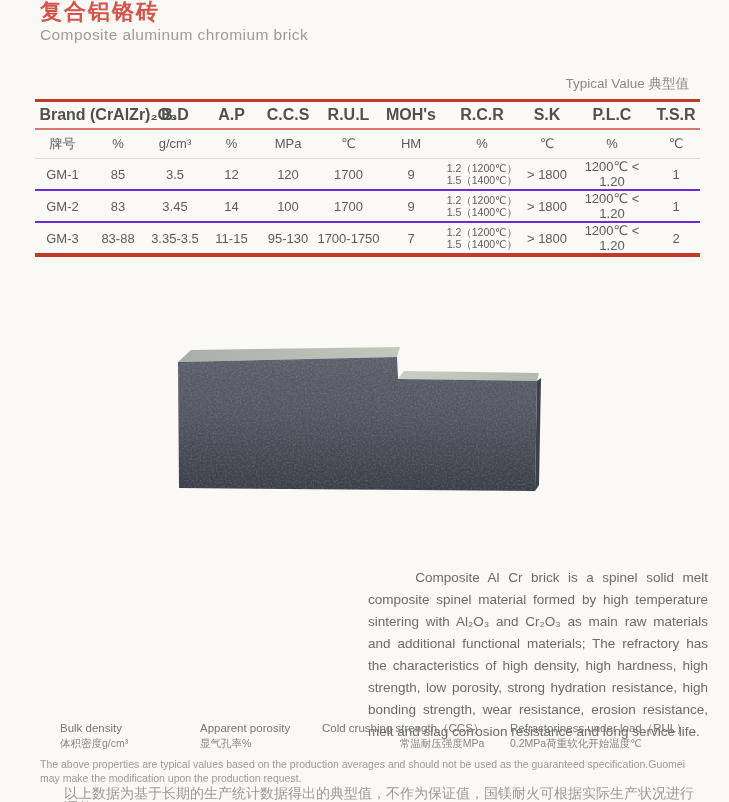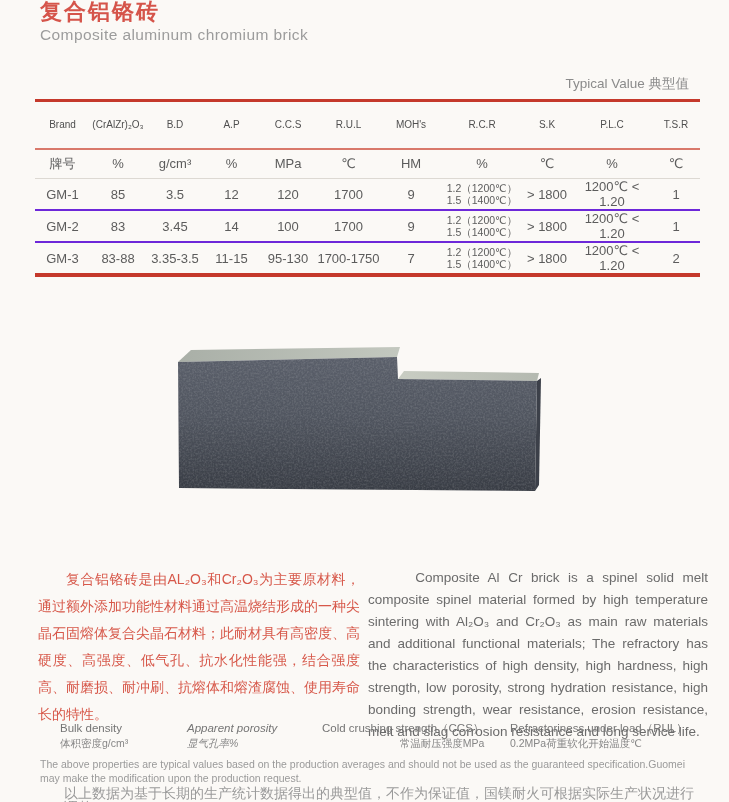--- a/index.html
+++ b/index.html
@@ -15,22 +15,22 @@
               color:#d5544a; letter-spacing:2px; }
   .title-en { position:absolute; left:40px; top:26px; font-size:15.5px; color:#9c9c9c;
               letter-spacing:.4px; }
   .typical  { position:absolute; right:40px; top:75px; font-size:13.5px; color:#8b8b8b; }
 
   
   table.spec { position:absolute; left:35px; top:99px; width:665px;
                border-collapse:collapse; table-layout:fixed;
                border-top:3px solid #c5392b; border-bottom:4px solid #c5392b; }
   table.spec th, table.spec td { text-align:center; font-weight:normal; vertical-align:middle; }
-  tr.abbr-row th { font-size:10px; color:#4f4f4f; height:48px;
-                   border-bottom:2px solid #d9796b; }
+  tr.abbr-row th { font-size:16px; color:#4f4f4f; height:28px;
+                   border-bottom:2px solid #d9796b;font-weight:bold; }
   tr.unit-row th { font-size:13px; color:#5c5c5c; height:30px;
                    border-bottom:1px solid #ddd9d3; }
   tbody td { font-size:13px; color:#5c5c5c; height:31px; border-bottom:2px solid #6d28d9; }
   tbody tr:last-child td { border-bottom:none; }
   td.rcr span { display:block; font-size:10.5px; line-height:12px; color:#5c5c5c; }
 
   
   .brick-wrap { position:absolute; left:0; top:335px; width:729px; height:180px; }
 
   
@@ -38,21 +38,21 @@
              font-size:14px; line-height:27px; color:#d7584a;
              text-align:justify; text-indent:2em; }
   .desc-en { position:absolute; left:368px; top:567px; width:340px;
              font-size:13.5px; line-height:22px; color:#6b6b6b;
              text-align:justify; text-indent:3.5em; }
 
   
   .legend-item { position:absolute; top:720px; }
   .legend-item .en { font-size:11.5px; color:#757575; line-height:16px; }
   .legend-item .zh { font-size:10.5px; color:#868686; line-height:15px; }
-  .li-0 { left:60px; }  .li-1 { left:187px;font-style:italic; }  .li-2 { left:322px;text-align:right; }  .li-3 { left:510px; }
+  .li-0 { left:60px; }  .li-1 { left:200px; }  .li-2 { left:322px;text-align:right; }  .li-3 { left:510px; }
 
   
   .disclaimer { position:absolute; left:40px; top:758px; width:655px; color:#9a9a9a; }
   .disclaimer .en { font-size:10.5px; line-height:13.5px; }
   .disclaimer .zh { font-size:14px; line-height:14px; margin-top:1px;margin-left:24px; }
 </style>
 </head>
 <body>
 
 <div class="page">
@@ -188,21 +188,20 @@
       <polygon points="398,44 404,36 539,38 537,46" fill="url(#gTopR)"></polygon>
 
       <polygon points="537,46 541,43 539,150 535,156" fill="#3c4049"></polygon>
 
       <polygon points="178,27 397,22 398,44 537,46 535,156 179,153" fill="url(#gFront)"></polygon>
       <polygon points="178,27 397,22 398,44 537,46 535,156 179,153" filter="url(#speckLight)" opacity="0.5"></polygon>
       <polygon points="178,27 397,22 398,44 537,46 535,156 179,153" filter="url(#speckDark)" opacity="0.35"></polygon>
     </svg>
   </div>
 
-  <p class="desc-zh">复合铝铬砖是由AL₂O₃和Cr₂O₃为主要原材料，通过额外添加功能性材料通过高温烧结形成的一种尖晶石固熔体复合尖晶石材料；此耐材具有高密度、高硬度、高强度、低气孔、抗水化性能强，结合强度高、耐磨损、耐冲刷、抗熔体和熔渣腐蚀、使用寿命长的特性。</p>
   <p class="desc-en">Composite Al Cr brick is a spinel solid melt composite spinel material formed by high temperature sintering with Al₂O₃ and Cr₂O₃ as main raw materials and additional functional materials; The refractory has the characteristics of high density, high hardness, high strength, low porosity, strong hydration resistance, high bonding strength, wear resistance, erosion resistance, melt and slag corrosion resistance and long service life.</p>
 
   <div class="legend-item li-0">
     <div class="en">Bulk density</div>
     <div class="zh">体积密度g/cm³</div>
   </div>
   <div class="legend-item li-1">
     <div class="en">Apparent porosity</div>
     <div class="zh">显气孔率%</div>
   </div>

